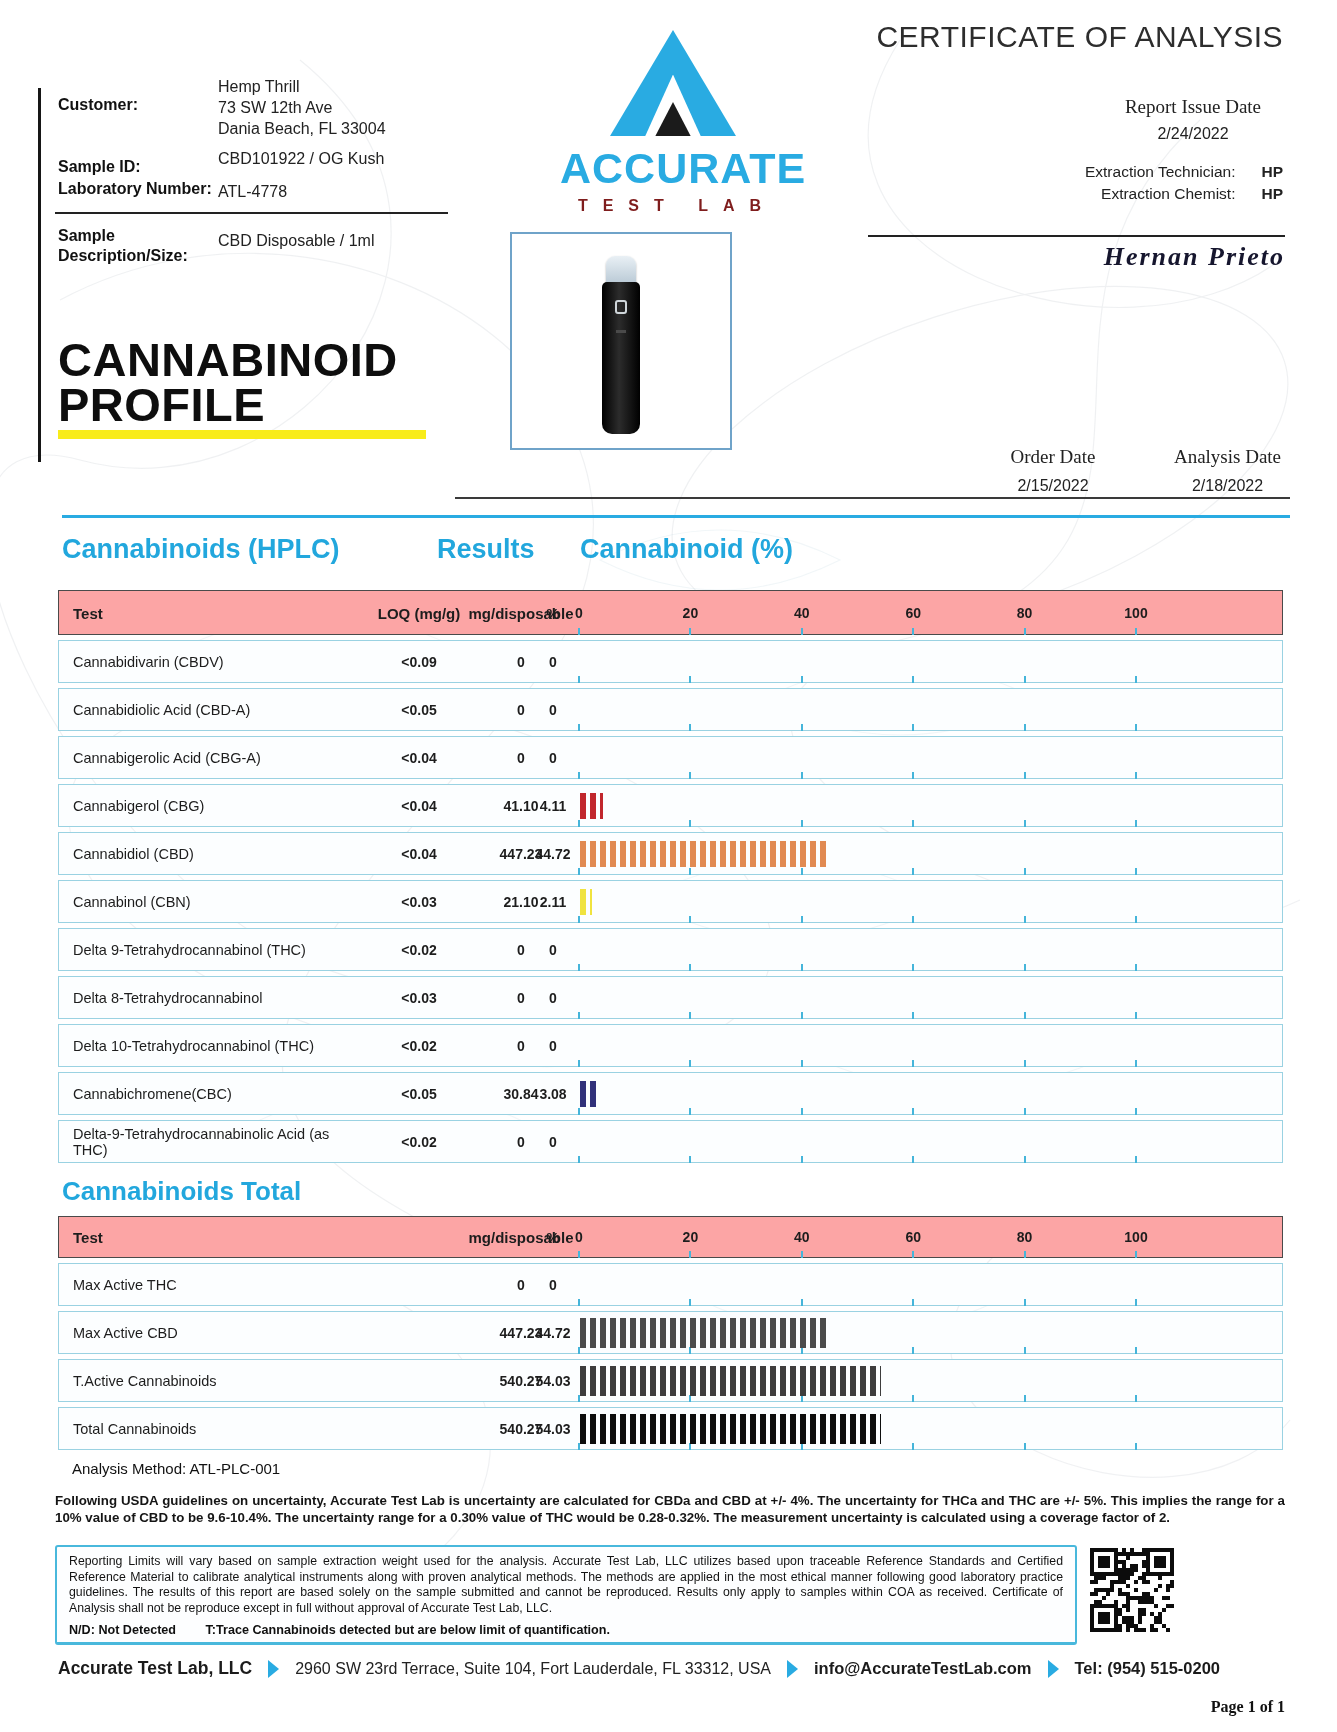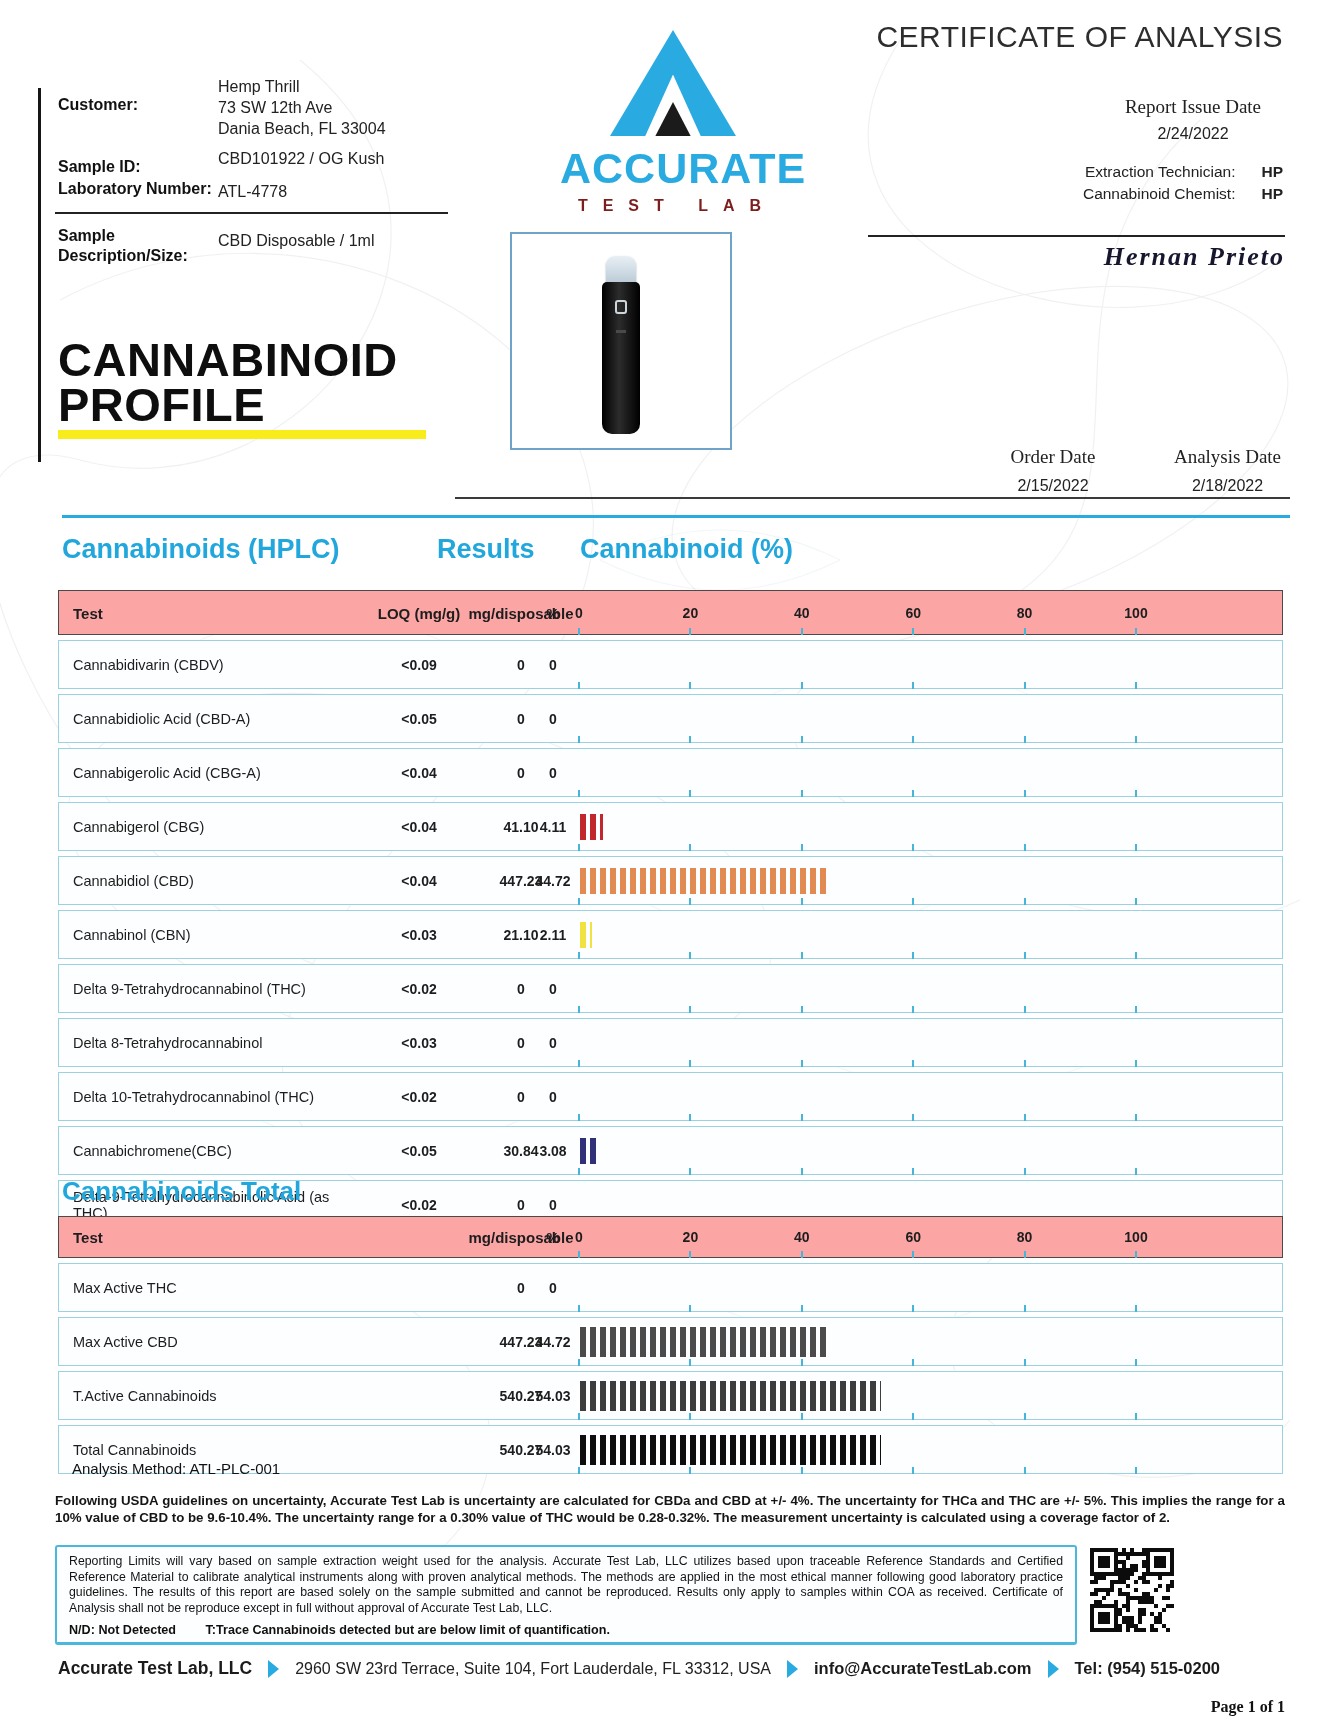--- a/index.html
+++ b/index.html
@@ -50,21 +50,21 @@
   .dates-block { top:446px; text-align:center; }
   .dates-block .h { font-size:19px; color:#222; }
   .dates-block .d { font-size:16px; margin-top:9px; color:#222; }
   .hr-dates { left:455px; top:497px; width:835px; height:2px; background:#3a3a3a; }
   .hr-cyan { left:62px; top:515px; width:1228px; height:3px; background:#29abe2; }
 
   .sec-title { font-size:27px; font-weight:bold; color:#22a7dd; }
 
   
   .tbl { left:58px; width:1225px; display:flex; flex-direction:column; gap:5px; }
-  .trow { position:relative; height:49px; border:1px solid #9ad2e2; background:#fcfeff; }
+  .trow { position:relative; height:43px; border:1px solid #9ad2e2; background:#fcfeff; }
   .trow.head { height:45px; border:1.5px solid #4a4a4a; background:#fca5a5; }
   .cell { position:absolute; top:50%; transform:translateY(-50%); font-size:14.5px; color:#1d1d1d; }
   .c-test { left:14px; max-width:290px; }
   .c-loq  { left:272px; width:176px; text-align:center; font-weight:bold; font-size:14px; }
   .c-mg   { left:334px; width:140px; text-align:center; font-weight:bold; font-size:14px; }
   .c-pct  { left:434px; width:60px;  text-align:center; font-weight:bold; font-size:14px; }
   .head .cell { font-weight:bold; font-size:15px; }
   .tbl2 .c-mg { left:392px; }
   .tbl2 .c-pct { left:464px; }
   .hplc .c-mg { left:392px; }
@@ -156,21 +156,21 @@
 
   <div class="abs report-issue serif">
     <div class="h">Report Issue Date</div>
     <div class="d" style="font-family:'Liberation Sans',sans-serif;">2/24/2022</div>
   </div>
   <div class="abs techline" style="top:163px; width:400px; right:54px;">
     <span>Extraction Technician:</span>
     <span style="font-weight:bold;">HP</span>
   </div>
   <div class="abs techline" style="top:185px; width:400px; right:54px;">
-    <span>Cannabinoid Chemist:</span>
+    <span>Extraction Chemist:</span>
     <span style="font-weight:bold;">HP</span>
   </div>
   <div class="abs hr" style="left:868px; top:235px; width:417px;"></div>
   <div class="abs signature">Hernan Prieto</div>
 
   <div class="abs profile-title">
     <div>CANNABINOID</div>
     <div>PROFILE</div>
   </div>
   <div class="abs yellow-bar"></div>

